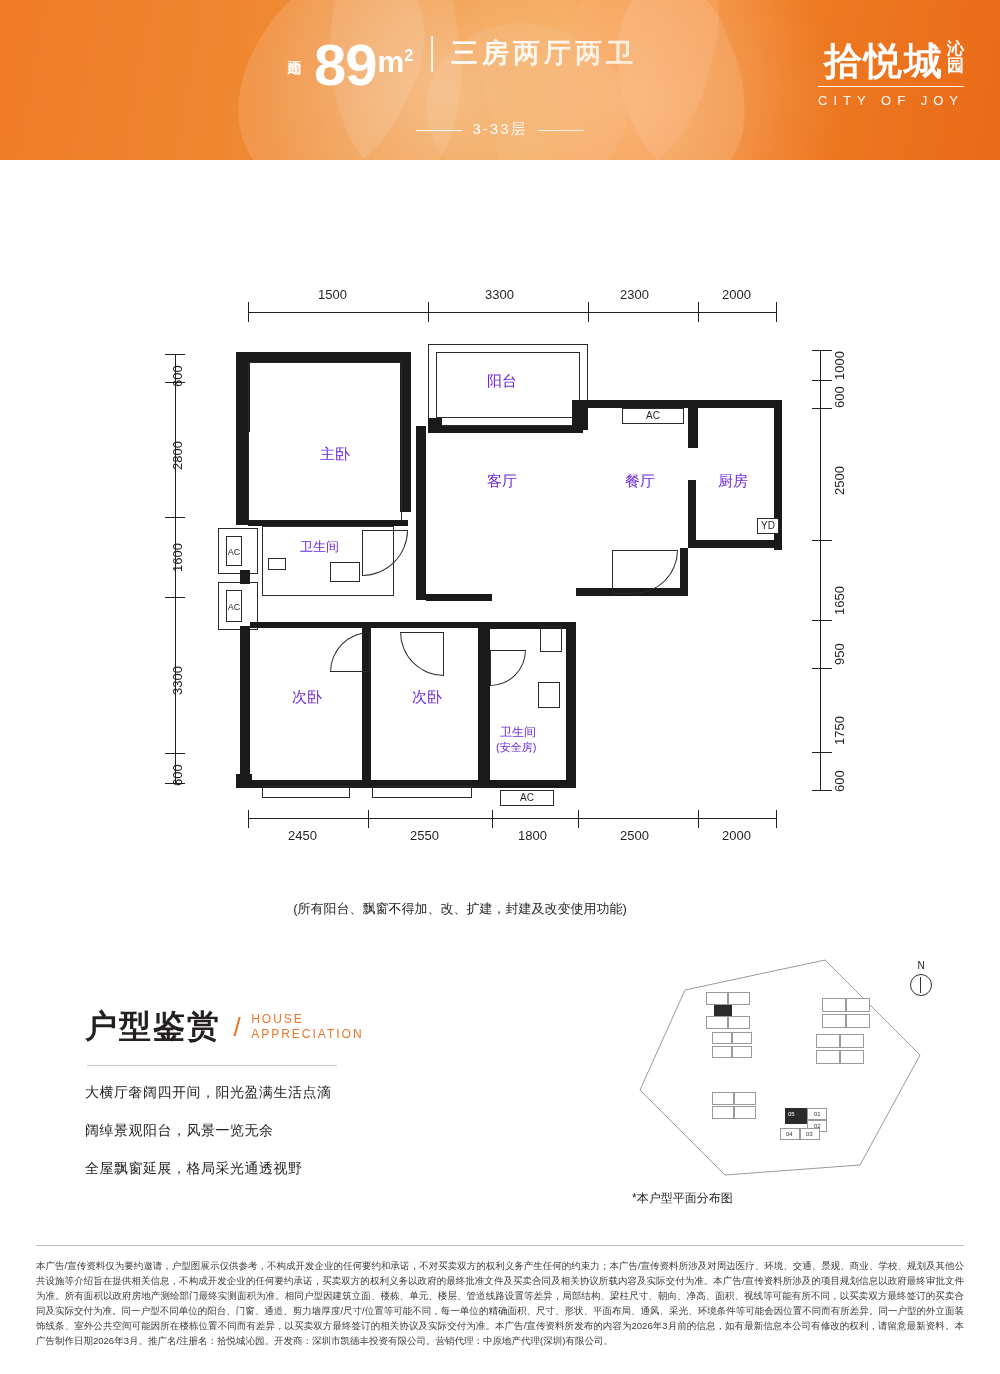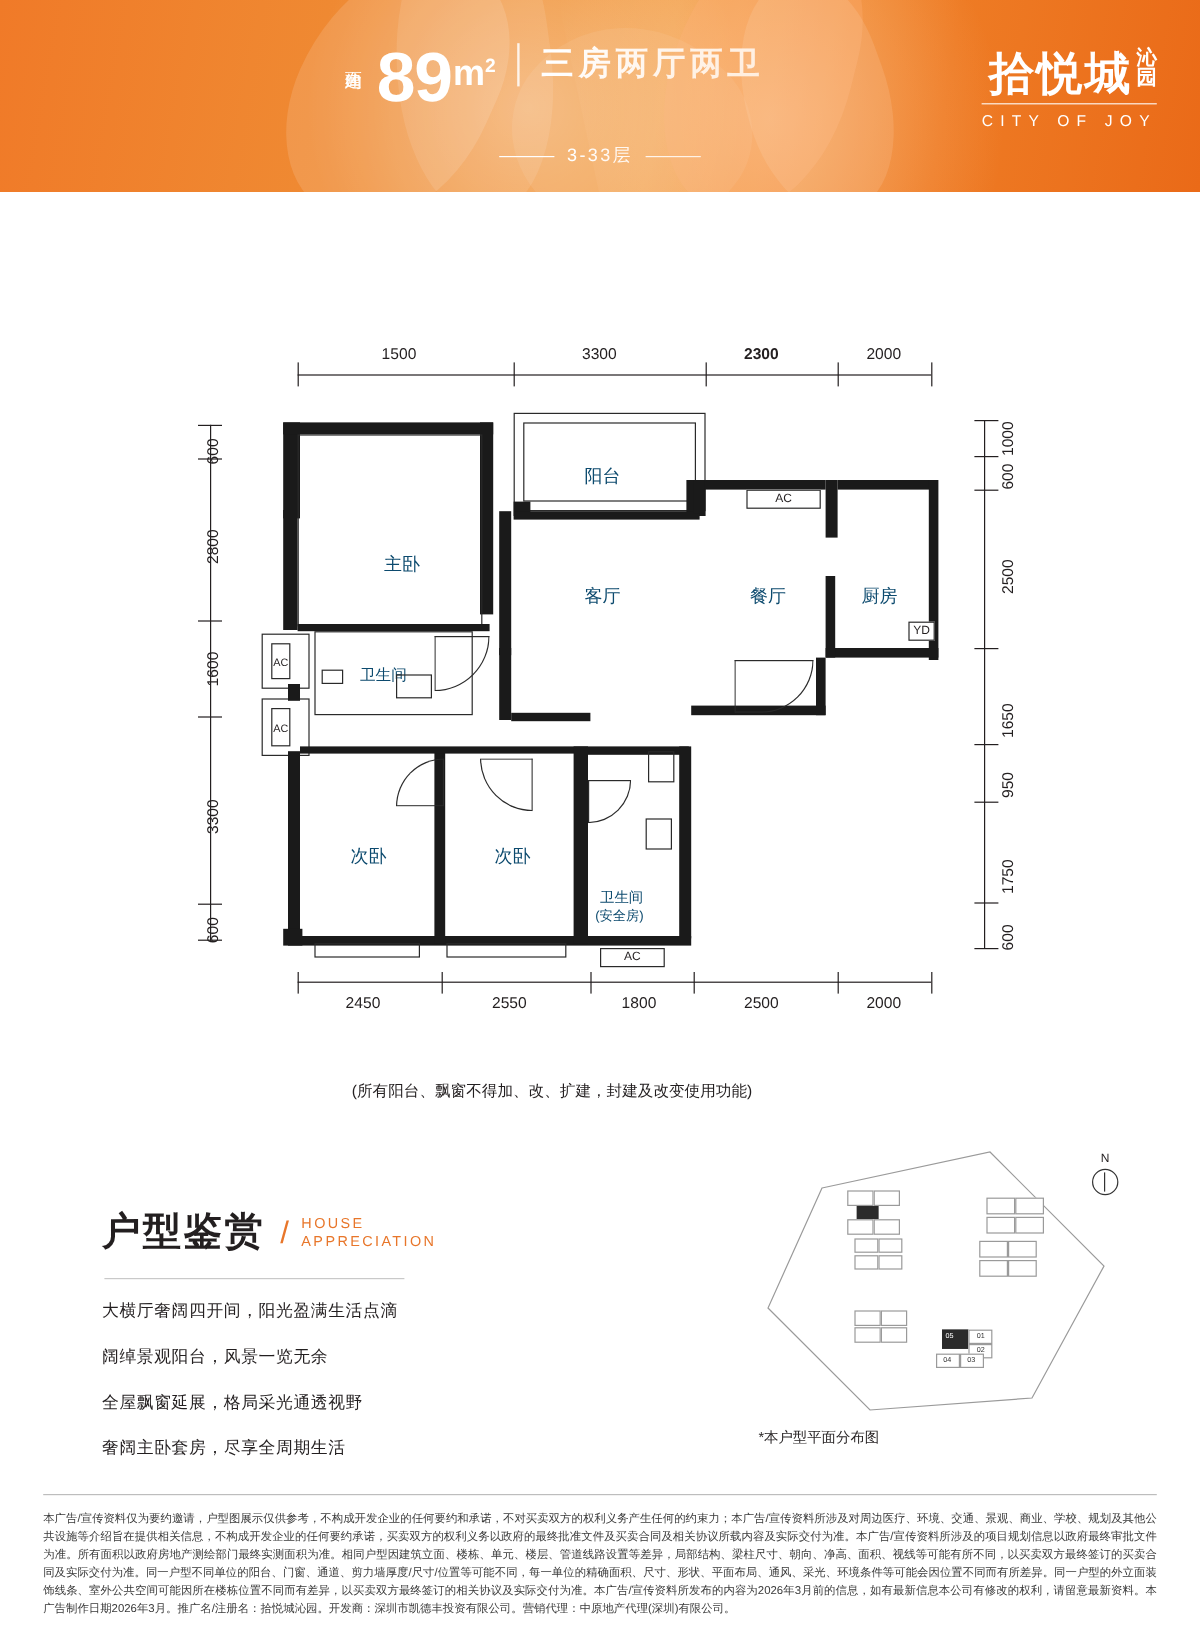--- a/index.html
+++ b/index.html
@@ -66,21 +66,21 @@
   
   .plan{position:absolute;left:0;top:240px;width:1000px;height:640px;}
   .dimtxt{position:absolute;font-size:13px;color:#231f20;white-space:nowrap;}
   .dimtxt.v{transform:rotate(-90deg);transform-origin:left top;}
   .line{position:absolute;background:#231f20;}
   .hline{height:1px;}
   .vline{width:1px;}
 
   .wall{position:absolute;background:#1a1a1a;}
   .thin{position:absolute;border:1px solid #2a2a2a;box-sizing:border-box;background:transparent;}
-  .roomlbl{position:absolute;font-size:15px;color:#0c4a6e;white-space:nowrap;text-align:right;margin-top:16px;}
+  .roomlbl{position:absolute;font-size:15px;color:#6d28d9;white-space:nowrap;text-align:right;}
   .roomlbl.small{font-size:11px;}
   .tag{position:absolute;border:1px solid #2a2a2a;font-size:10px;text-align:center;
        line-height:13px;box-sizing:border-box;background:#fff;}
 
   .note{position:absolute;left:0;top:900px;width:920px;text-align:center;font-size:13px;color:#231f20;}
 
   
   .appr{position:absolute;left:85px;top:1005px;width:420px;}
   .appr-title{font-size:32px;font-weight:bold;letter-spacing:2px;color:#231f20;display:inline-block;vertical-align:middle;}
   .appr-slash{display:inline-block;color:#e8762a;font-size:26px;margin:0 6px 0 8px;vertical-align:middle;}
@@ -140,21 +140,21 @@
 <div class="plan">
 
   <div class="line hline" style="left:248px;top:72px;width:528px;"></div>
   <div class="line vline" style="left:248px;top:62px;height:20px;"></div>
   <div class="line vline" style="left:428px;top:62px;height:20px;"></div>
   <div class="line vline" style="left:588px;top:62px;height:20px;"></div>
   <div class="line vline" style="left:698px;top:62px;height:20px;"></div>
   <div class="line vline" style="left:776px;top:62px;height:20px;"></div>
   <div class="dimtxt" style="left:318px;top:47px;">1500</div>
   <div class="dimtxt" style="left:485px;top:47px;">3300</div>
-  <div class="dimtxt" style="left:620px;top:47px;font-weight:bold;">2300</div>
+  <div class="dimtxt" style="left:620px;top:47px;">2300</div>
   <div class="dimtxt" style="left:722px;top:47px;">2000</div>
 
   <div class="line vline" style="left:175px;top:114px;height:430px;"></div>
   <div class="line hline" style="left:165px;top:114px;width:20px;"></div>
   <div class="line hline" style="left:165px;top:142px;width:20px;"></div>
   <div class="line hline" style="left:165px;top:277px;width:20px;"></div>
   <div class="line hline" style="left:165px;top:357px;width:20px;"></div>
   <div class="line hline" style="left:165px;top:513px;width:20px;"></div>
   <div class="line hline" style="left:165px;top:543px;width:20px;"></div>
   <div class="dimtxt v" style="left:170px;top:147px;">600</div>
@@ -275,21 +275,20 @@
     <span class="appr-title">户型鉴赏</span>
     <span class="appr-slash">/</span>
     <span class="appr-en">
       <span>HOUSE</span><br><span>APPRECIATION</span>
     </span>
   </div>
   <div class="appr-rule"></div>
   <div class="appr-item">大横厅奢阔四开间，阳光盈满生活点滴</div>
   <div class="appr-item">阔绰景观阳台，风景一览无余</div>
   <div class="appr-item">全屋飘窗延展，格局采光通透视野</div>
-  <div class="appr-item">奢阔主卧套房，尽享全周期生活</div>
 </div>
 
 <div class="site">
   <svg width="320" height="240" style="position:absolute;left:0;top:0;">
     <polygon points="55,40 195,10 290,105 230,215 95,225 10,140" fill="none" stroke="#9a9a9a" stroke-width="1"></polygon>
   </svg>
 
   <div class="compass">
     <div class="n">N</div>
     <div class="circ"></div>

